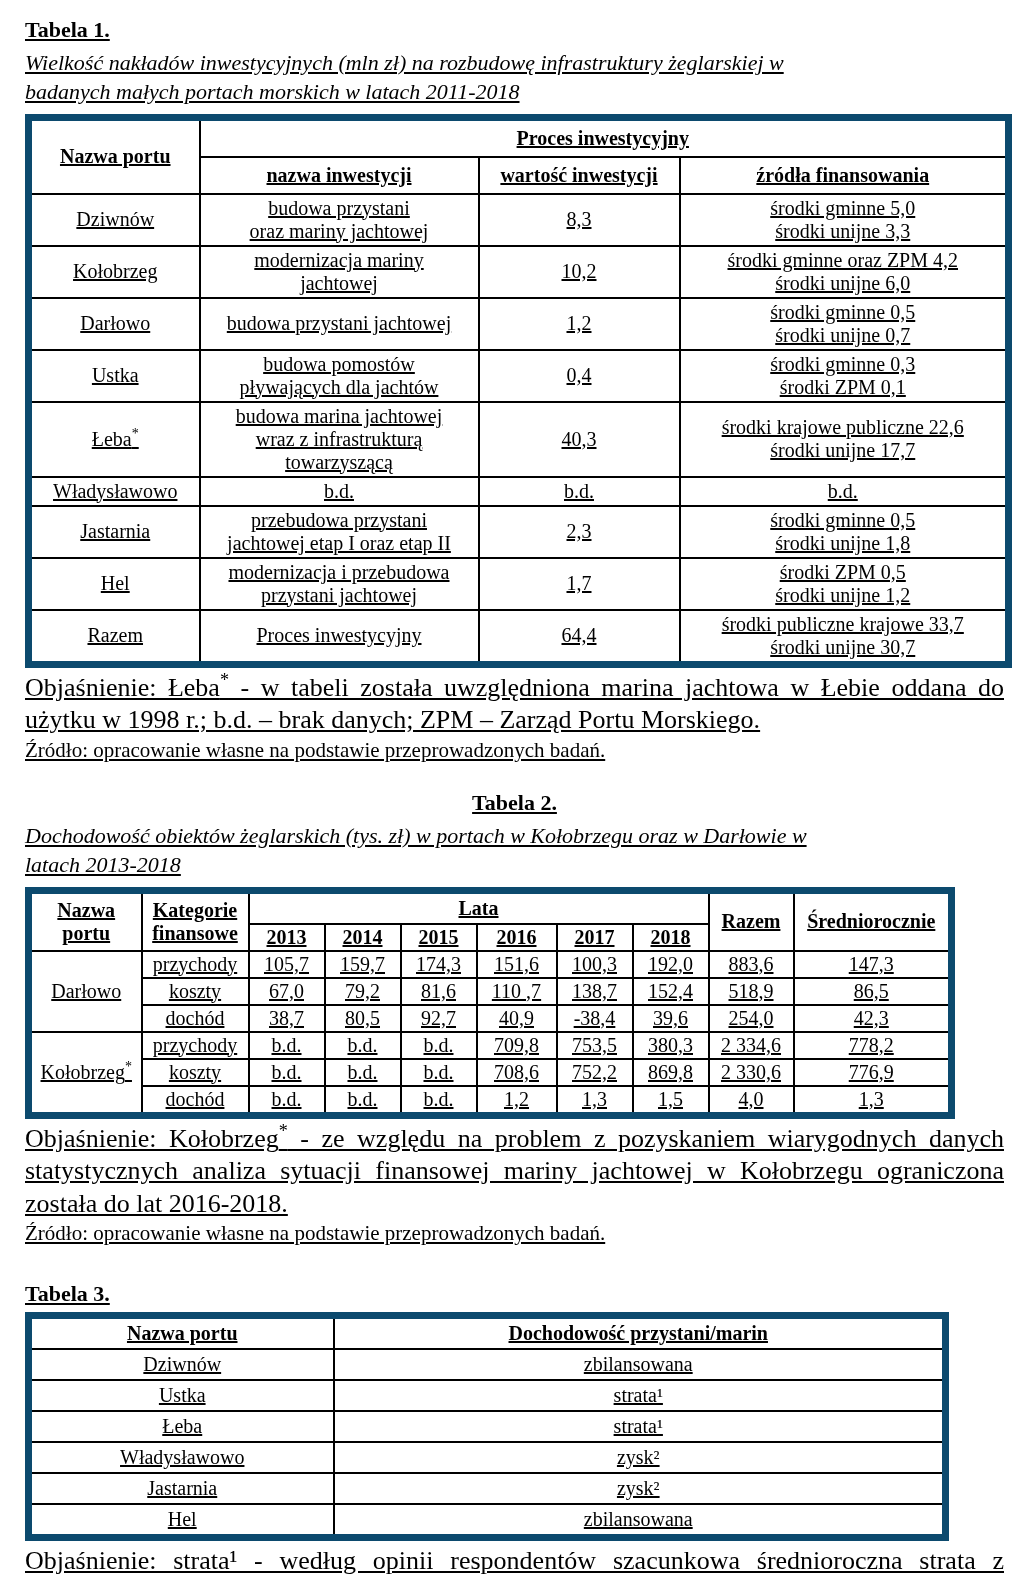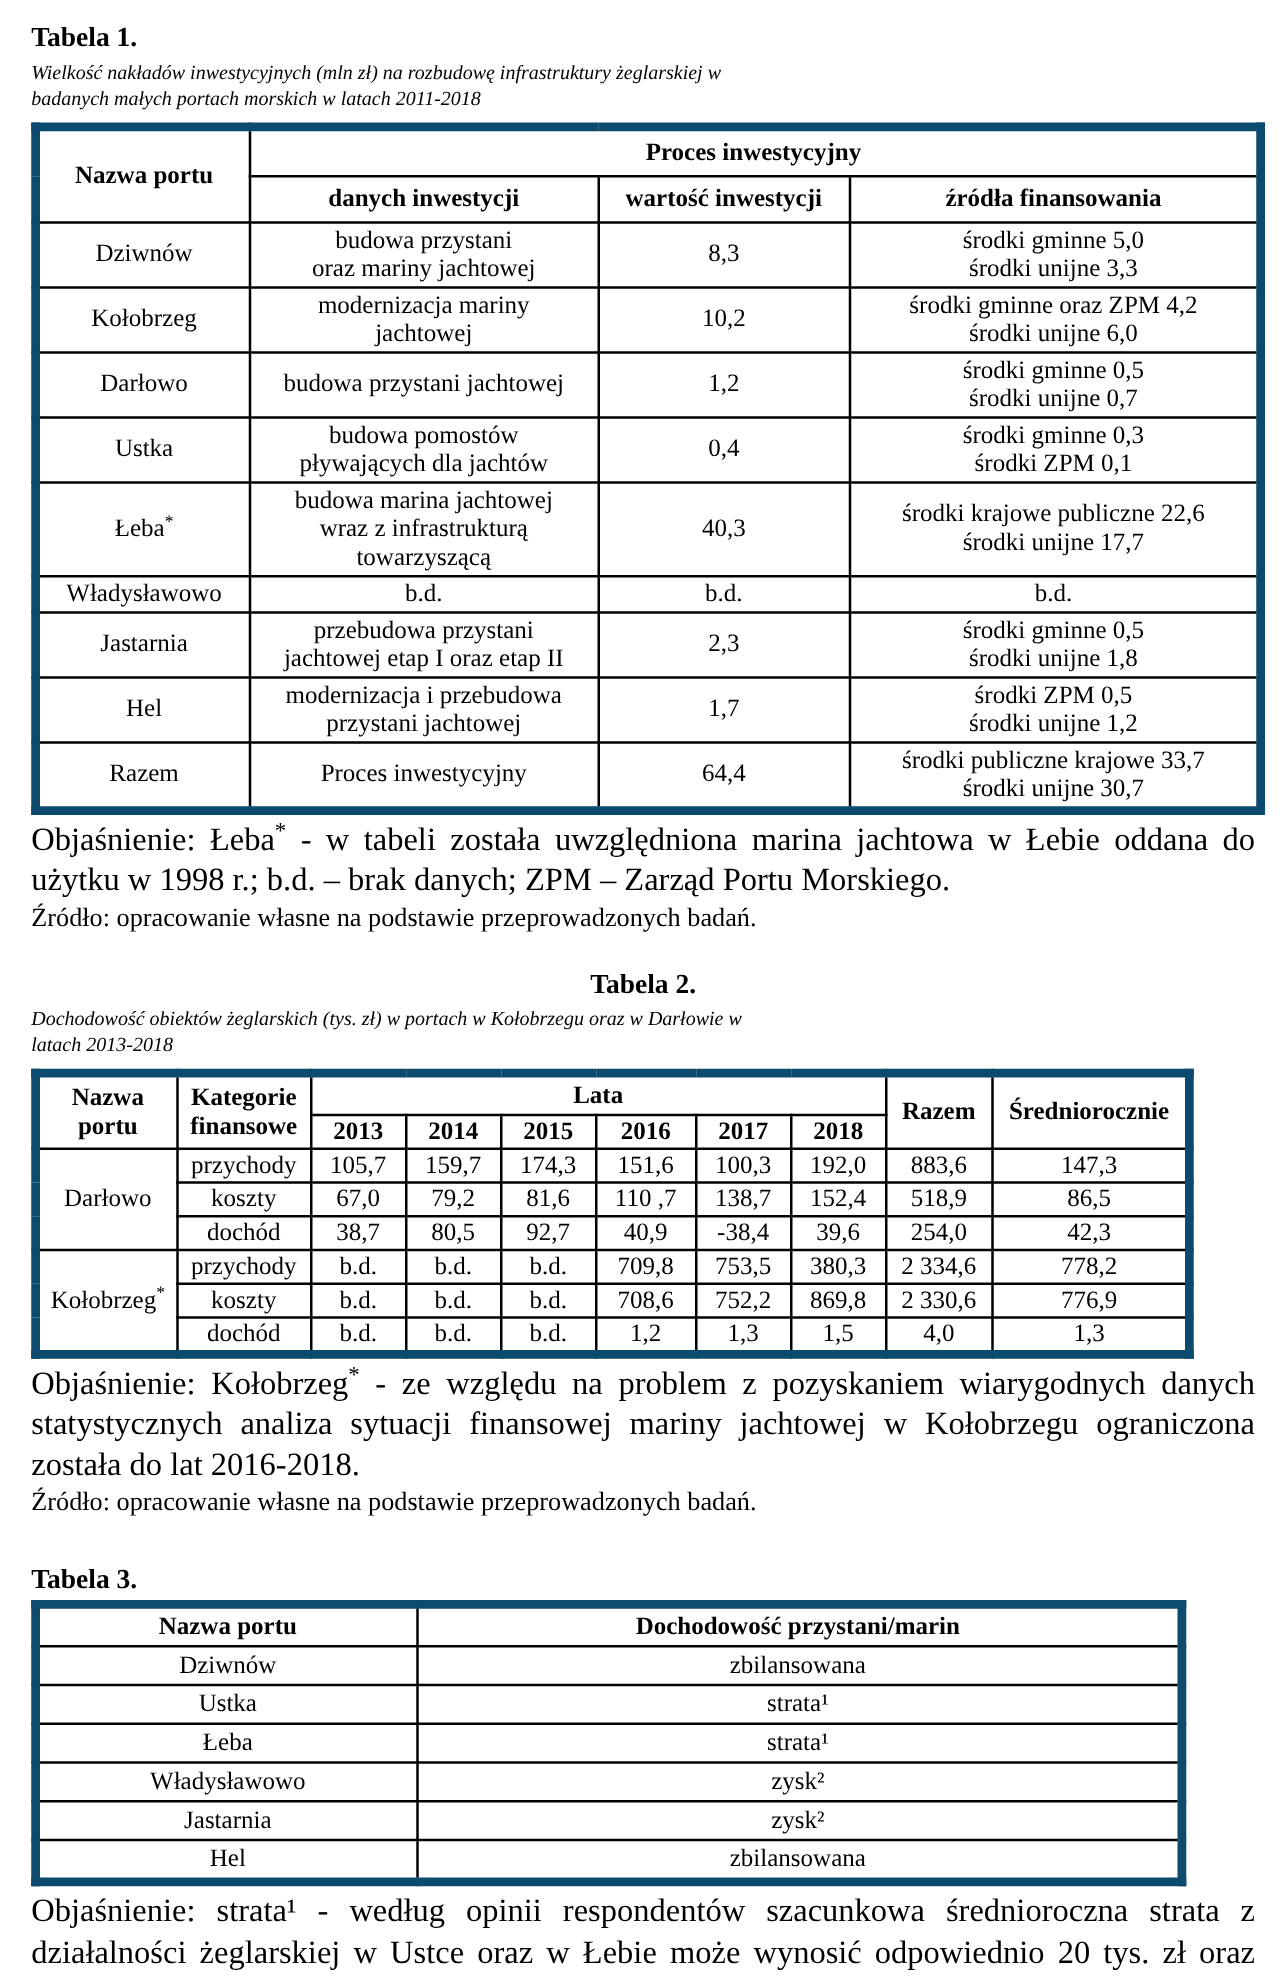--- a/index.html
+++ b/index.html
@@ -2,23 +2,24 @@
 <html lang="pl"><head>
 <meta charset="utf-8">
 <style>
   html,body{margin:0;padding:0;background:#fff;}
   .page{
     width:1028px;height:1584px;box-sizing:border-box;
     padding:16px 24px 0 25px;overflow:hidden;position:relative;
     background:#ffffff;color:#000;
     font-family:"Liberation Serif","DejaVu Serif",serif;
     font-size:21px;
+    text-decoration:underline;
   }
   .title{font-weight:bold;font-size:22px;line-height:1.3;margin:0 0 3px 0;}
-  .caption{font-style:italic;font-size:16px;line-height:1.32;margin:0 0 8px 0;white-space:pre-line;}
+  .caption{font-style:italic;font-size:22px;line-height:1.32;margin:0 0 8px 0;white-space:pre-line;}
   .note{font-size:26px;line-height:1.25;text-align:justify;margin:2px 0 0 0;}
   .source{font-size:21px;line-height:1.25;margin:0;}
   sup{font-size:0.7em;line-height:0;}
   table{border-collapse:collapse;table-layout:fixed;border:7px solid #0c4a6e;}
   th,td{border:2px solid #000;text-align:center;vertical-align:middle;
         font-size:20px;line-height:1.15;padding:2px 5px;overflow:hidden;}
   th{font-weight:bold;}
   .ml{white-space:pre-line;}
   .t1{width:980px;margin:0 0 4px 0;}
   .t1 .hrow th{padding:6px 4px;}
@@ -45,21 +46,21 @@
         <col style="width:279px">
         <col style="width:201px">
         <col style="width:329px">
       </colgroup>
     <tbody>
         <tr class="hrow">
       <th rowspan="2">Nazwa portu</th>
       <th colspan="3">Proces inwestycyjny</th>
     </tr>
     <tr class="hrow">
-      <th>danych inwestycji</th>
+      <th>nazwa inwestycji</th>
       <th>wartość inwestycji</th>
       <th>źródła finansowania</th>
     </tr>
     <tr>
       <td>Dziwnów</td>
       <td class="ml">budowa przystani
 oraz mariny jachtowej</td>
       <td>8,3</td>
       <td class="ml">środki gminne 5,0
 środki unijne 3,3</td>

